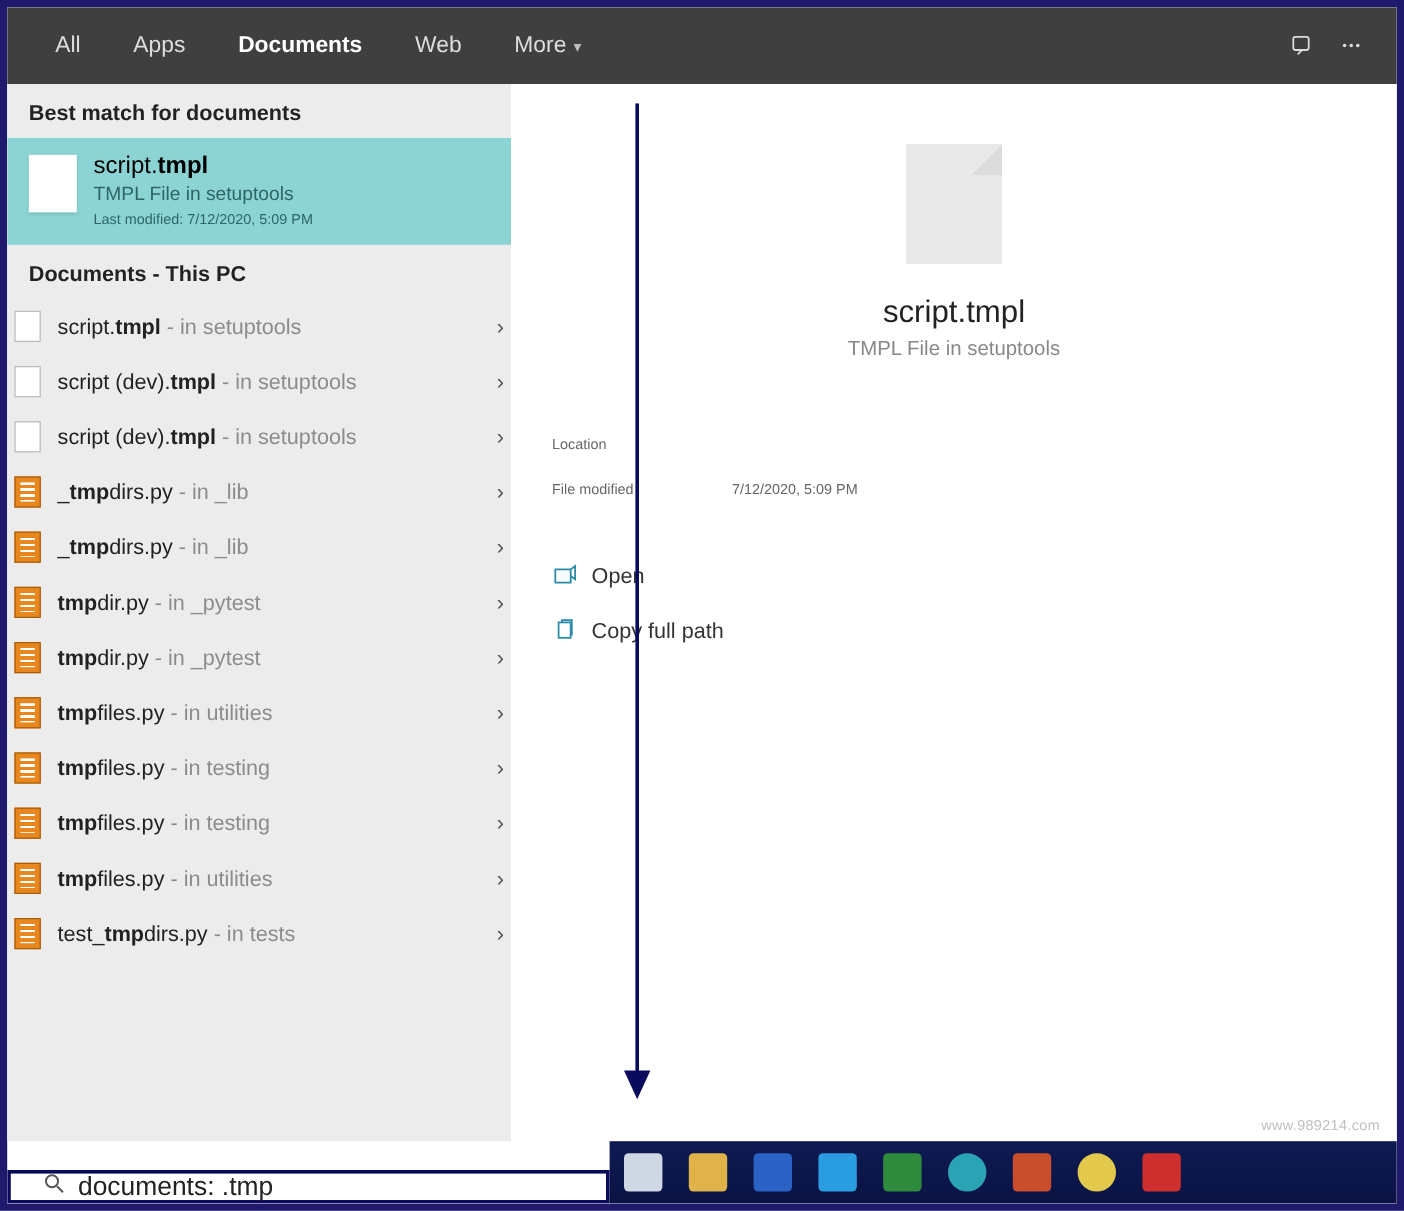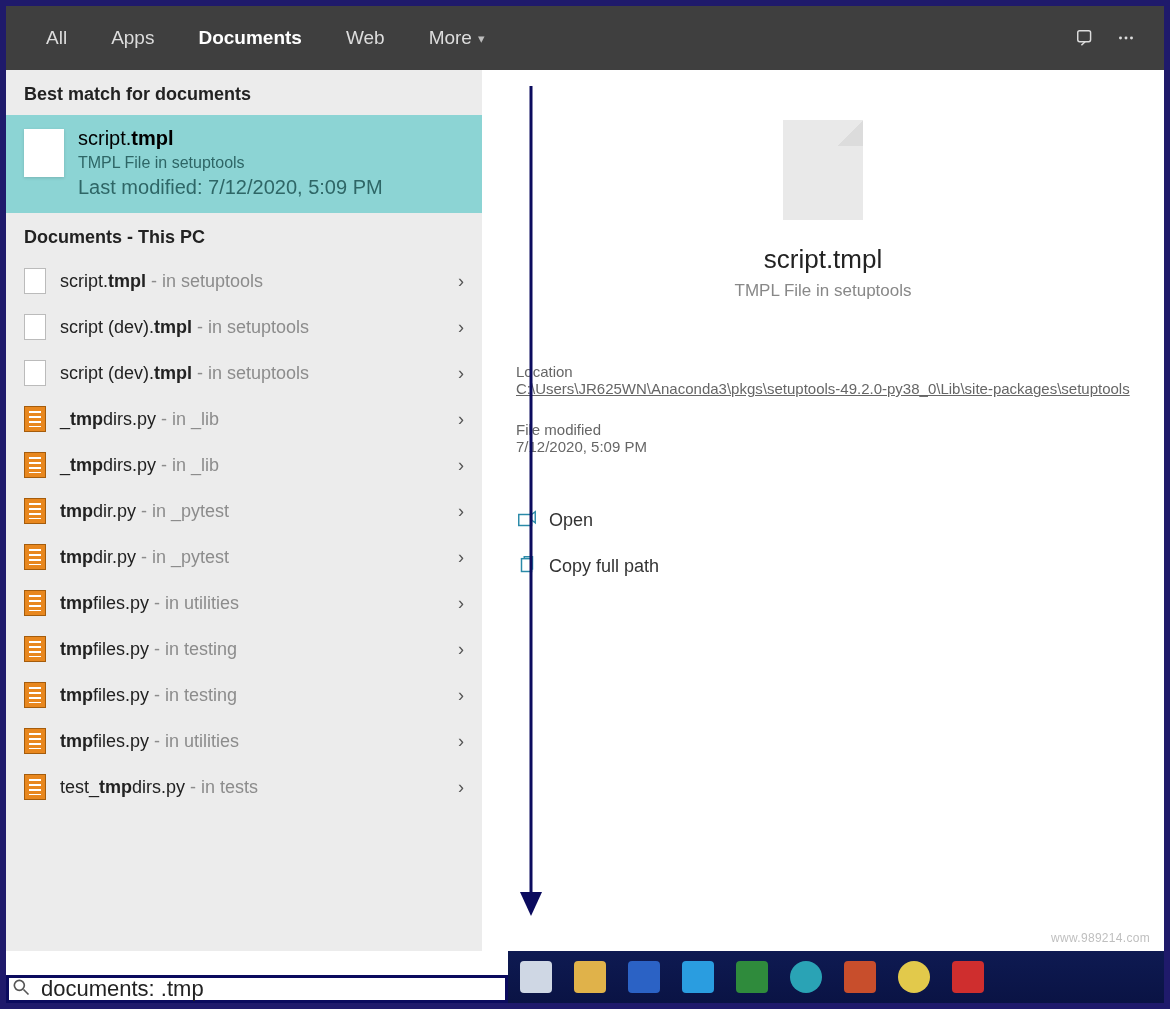--- a/index.html
+++ b/index.html
@@ -49,21 +49,21 @@
   .topbar .spacer { flex: 1; }
   .topbar .topicon {
     width: 40px; height: 40px;
     display: flex; align-items: center; justify-content: center;
     color: #ddd; font-size: 20px;
     cursor: pointer;
   }
 
   .main { display: flex; height: calc(100% - 64px - 52px); }
   .left {
-    width: 476px;
+    width: 420px;
     background: #ececec;
     overflow: hidden;
     position: relative;
   }
   .right {
     flex: 1;
     background: #fff;
     padding: 30px 34px;
     position: relative;
   }
@@ -92,26 +92,26 @@
   .best-match .ficon {
     width: 40px; height: 48px;
     background: #fff;
     box-shadow: 0 1px 3px rgba(0,0,0,.15);
     flex-shrink: 0;
     margin-top: 2px;
   }
   .best-match .title { font-size: 20px; color: #000; }
   .best-match .title .bold { font-weight: 700; }
   .best-match .sub { font-size: 16px; color: #2e6666; margin-top: 4px;}
-  .best-match .mod { font-size: 20px; color: #2e6666; margin-top: 4px;}
+  .best-match .mod { font-size: 12px; color: #2e6666; margin-top: 4px;}
 
   .result {
     display: flex;
     align-items: center;
-    padding: 10px 18px;
+    padding: 10px 6px;
     gap: 14px;
     cursor: pointer;
     color: #222;
   }
   .result .ricon {
     width: 22px; height: 26px;
     flex-shrink: 0;
   }
   .ricon.doc {
     background: linear-gradient(#fff,#fff);
@@ -144,21 +144,21 @@
   .preview-icon::before {
     content:"";
     position:absolute;
     top:0; right:0;
     width:26px; height:26px;
     background: linear-gradient(135deg, transparent 50%, #dcdcdc 50%);
   }
   .preview-title { text-align:center; font-size:26px; font-weight:400; color:#222; }
   .preview-sub { text-align:center; font-size:17px; color:#888; margin-top:6px; margin-bottom:50px;}
 
-  .meta-row { display:flex; padding:12px 0; font-size:15px; color:#666;flex-direction:column; }
+  .meta-row { display:flex; padding:12px 0; font-size:12px; color:#666; }
   .meta-row .k { width:150px; flex-shrink:0; }
   .meta-row .v { color:#666; }
   .meta-row .v.link { text-decoration:underline; word-break:break-all; cursor:pointer; }
 
   .actions { margin-top:30px; }
   .action {
     display:flex; align-items:center;
     gap:11px;
     padding:12px 0;
     cursor:pointer;
@@ -174,21 +174,21 @@
     left:0; right:0; bottom:0;
     height:52px;
     display:flex;
   }
   .searchbox {
     width:502px;
     background:#fff;
     border:3px solid #0b0b5e;
     display:flex;
     align-items:center;
-    padding:0 2px;
+    padding:0 26px;
     gap:10px;
     margin-top:24px;
   }
   .searchbox .sicon { color:#555; font-size:20px; }
   .searchbox input {
     flex:1;
     border:none;
     outline:none;
     font-size:22px;
     color:#222;
@@ -333,21 +333,20 @@
       </div>
   </div>
 
   <div class="right">
     <div class="preview-icon"></div>
     <div class="preview-title">script.tmpl</div>
     <div class="preview-sub">TMPL File in setuptools</div>
 
     <div class="meta-row">
       <div class="k">Location</div>
-      <div class="v link">C:\Users\JR625WN\Anaconda3\pkgs\setuptools-49.2.0-py38_0\Lib\site-packages\setuptools</div>
     </div>
     <div class="meta-row">
       <div class="k">File modified</div>
       <div class="v">7/12/2020, 5:09 PM</div>
     </div>
 
     <div class="actions">
       <div class="action">
         <span class="aicon">
             <svg viewBox="0 0 24 24">

